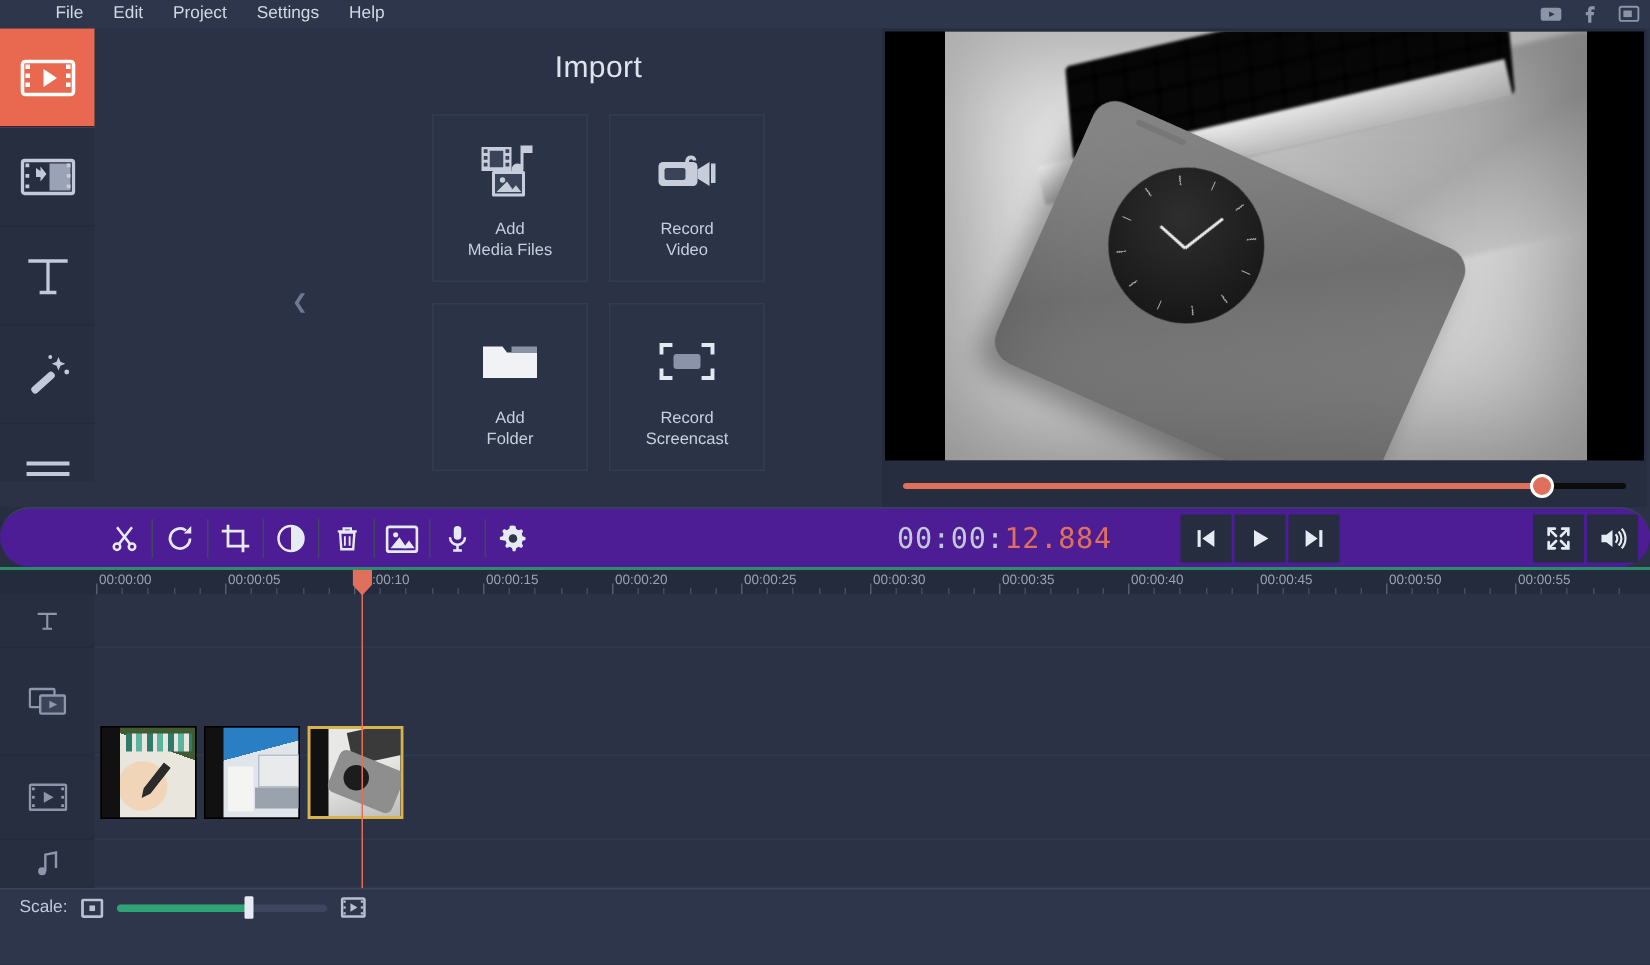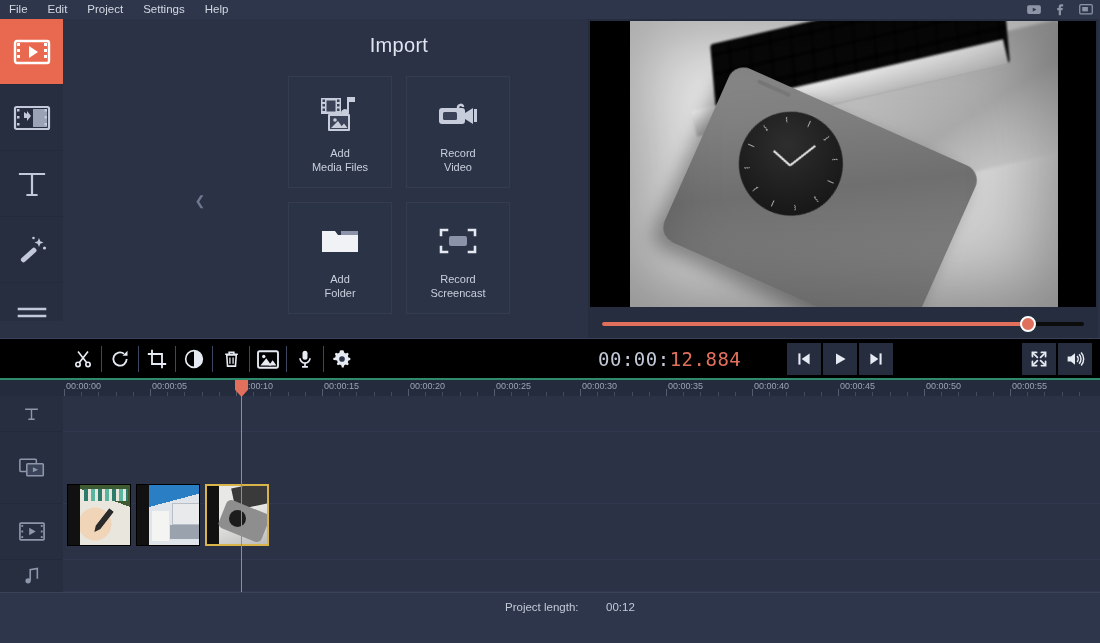--- a/index.html
+++ b/index.html
@@ -8,21 +8,21 @@
     background: #2b3245;
     font-family: "Liberation Sans", sans-serif;
     overflow: hidden;
   }
   .app { position: relative; width: 1100px; height: 643px; background: #2b3245; }
 
   
   .menubar {
     position: absolute; left: 0; top: 0; width: 1100px; height: 19px;
     background: #2e364b;
-    display: flex; align-items: center;
+    display: flex; align-items: center; padding-left: 28px;
   }
   .menu-item {
     color: #d3d8e3; font-size: 11.5px; padding: 0 10px; line-height: 19px;
     cursor: default; white-space: nowrap;
   }
   .menu-item:first-child { padding-left: 9px; }
   .menu-social { position: absolute; right: 6px; top: 2px; display: flex; gap: 10px; align-items: center; }
   .soc { width: 16px; height: 15px; opacity: .62; }
 
   
@@ -147,21 +147,21 @@
   .seek-fill { position: absolute; left: 0; top: 0; height: 4px; background: #e0705c; border-radius: 2px; width: 88%; }
   .seek-knob {
     position: absolute; left: 88%; top: 50%; width: 12px; height: 12px; margin-left: -6px;
     transform: translateY(-50%); border-radius: 50%;
     background: #e0705c; border: 2px solid #ffffff; box-sizing: content-box;
   }
 
   
   .toolbar {
     position: absolute; left: 0; top: 338px; width: 1100px; height: 40px;
-    background: #000000; border-top: 1px solid #3a4259;
+    background: #4c1d95; border-top: 1px solid #3a4259; border-radius: 20px;
   }
   .tool-group { position: absolute; left: 65px; top: 0; display: flex; height: 40px; }
   .tool-btn {
     width: 36px; height: 40px; display: flex; align-items: center; justify-content: center;
     cursor: pointer;
   }
   .tool-sep { width: 1px; height: 26px; background: #3e4660; align-self: center; }
   .time-box {
     position: absolute; left: 598px; top: 0; height: 40px;
     display: flex; align-items: center; font-family: "DejaVu Sans Mono", monospace;
@@ -686,23 +686,42 @@
         <div style="position:absolute;left:2px;top:20px;width:46px;height:30px;background:#8e8e8e;border-radius:5px;transform:rotate(22deg);"></div>
         <div style="position:absolute;left:10px;top:24px;width:17px;height:17px;border-radius:50%;background:#1c1c1c;"></div>
       </div>
     </div>
   </div>
 
   <div class="playhead-line"></div>
   <div class="playhead-head"></div>
 
   <div class="bottom">
+    <div class="scale-row">
+      <span class="scale-label">Scale:</span>
+      <svg width="15" height="13" viewBox="0 0 16 14">
+        <rect x="1" y="1" width="14" height="12" rx="1" fill="none" stroke="#b9c0d0" stroke-width="2"></rect>
+        <rect x="6" y="5" width="4" height="4" fill="#b9c0d0"></rect>
+      </svg>
+      <div class="scale-track">
+        <div class="scale-fill"></div>
+        <div class="scale-knob"></div>
+      </div>
+      <svg width="17" height="14" viewBox="0 0 18 15">
+        <rect x="1" y="1" width="16" height="13" rx="1" fill="none" stroke="#b9c0d0" stroke-width="1.8"></rect>
+        <g fill="#b9c0d0">
+          <rect x="2" y="2.5" width="1.6" height="1.6"></rect>
+            <rect x="2" y="6.7" width="1.6" height="1.6"></rect>
+            <rect x="2" y="10.9" width="1.6" height="1.6"></rect>
+          <rect x="14.4" y="2.5" width="1.6" height="1.6"></rect>
+            <rect x="14.4" y="6.7" width="1.6" height="1.6"></rect>
+            <rect x="14.4" y="10.9" width="1.6" height="1.6"></rect>
+        </g>
+        <polygon points="7,4.5 12,7.5 7,10.5" fill="#b9c0d0"></polygon>
+      </svg>
+    </div>
 
     <div class="proj-info">
-      <div class="proj-row">
-        <span class="proj-key">Project length:</span>
-        <span>00:12</span>
-      </div>
     </div>
 
   </div>
 
 </div>
 
 </body></html>

